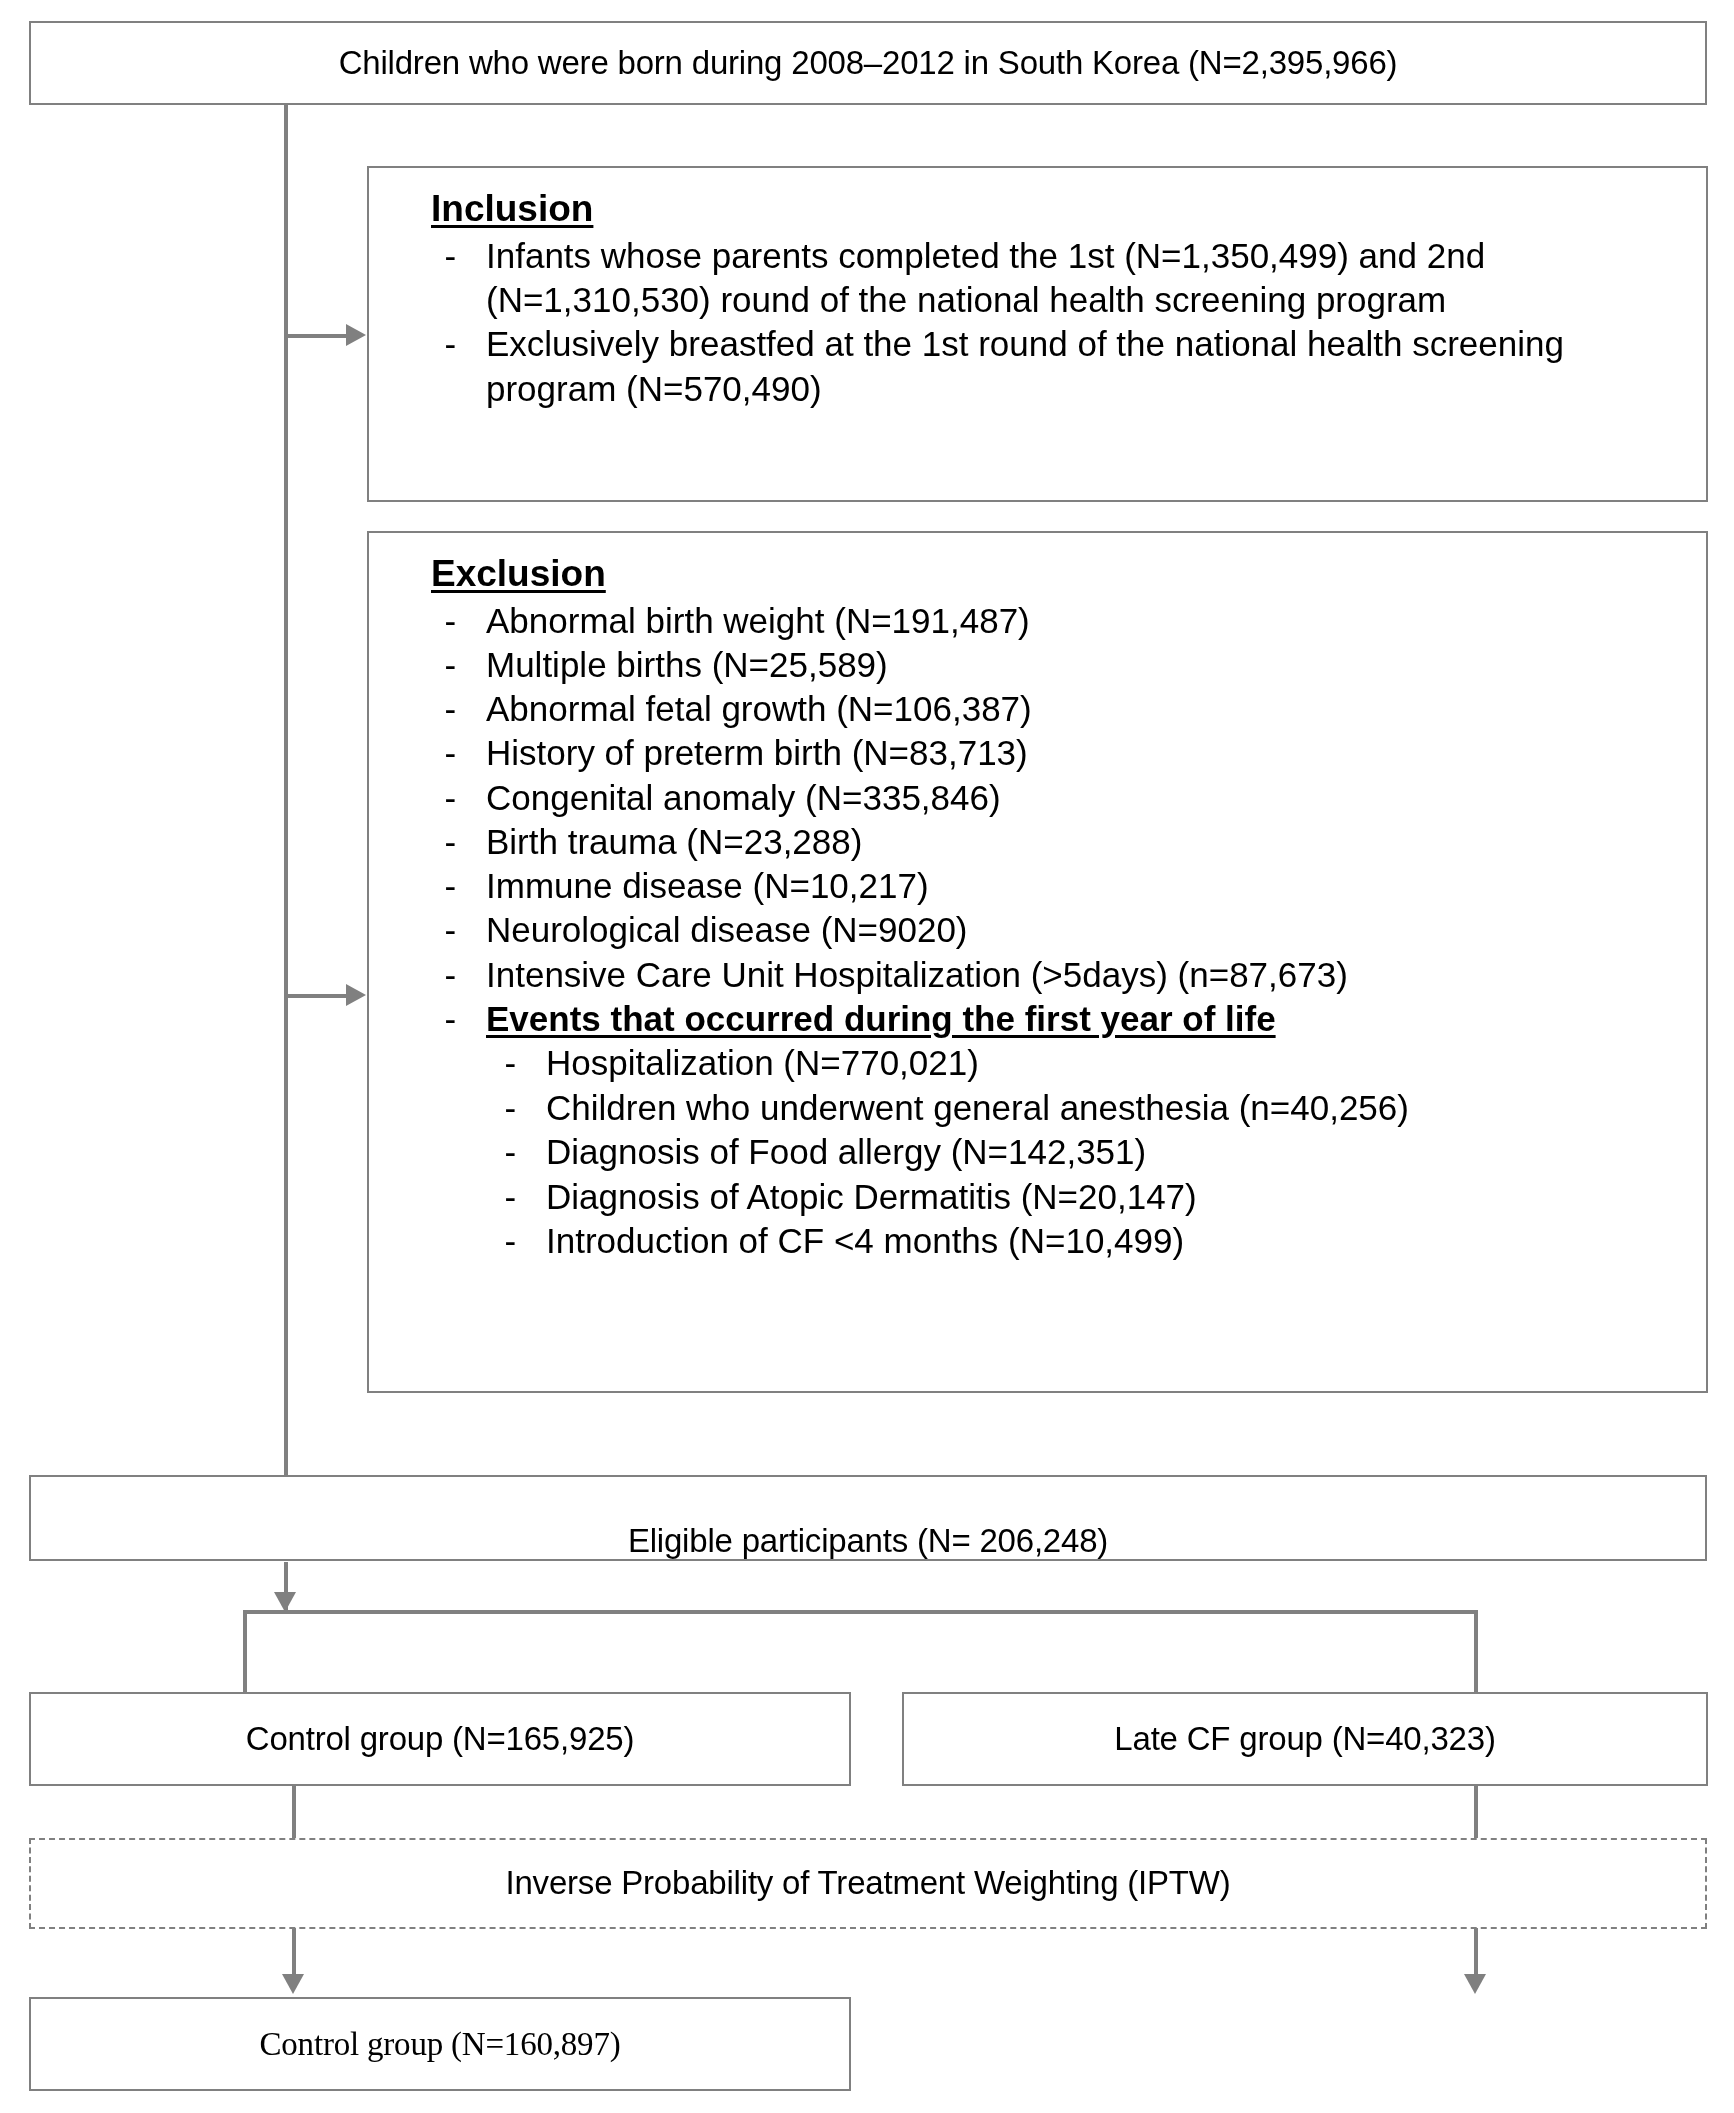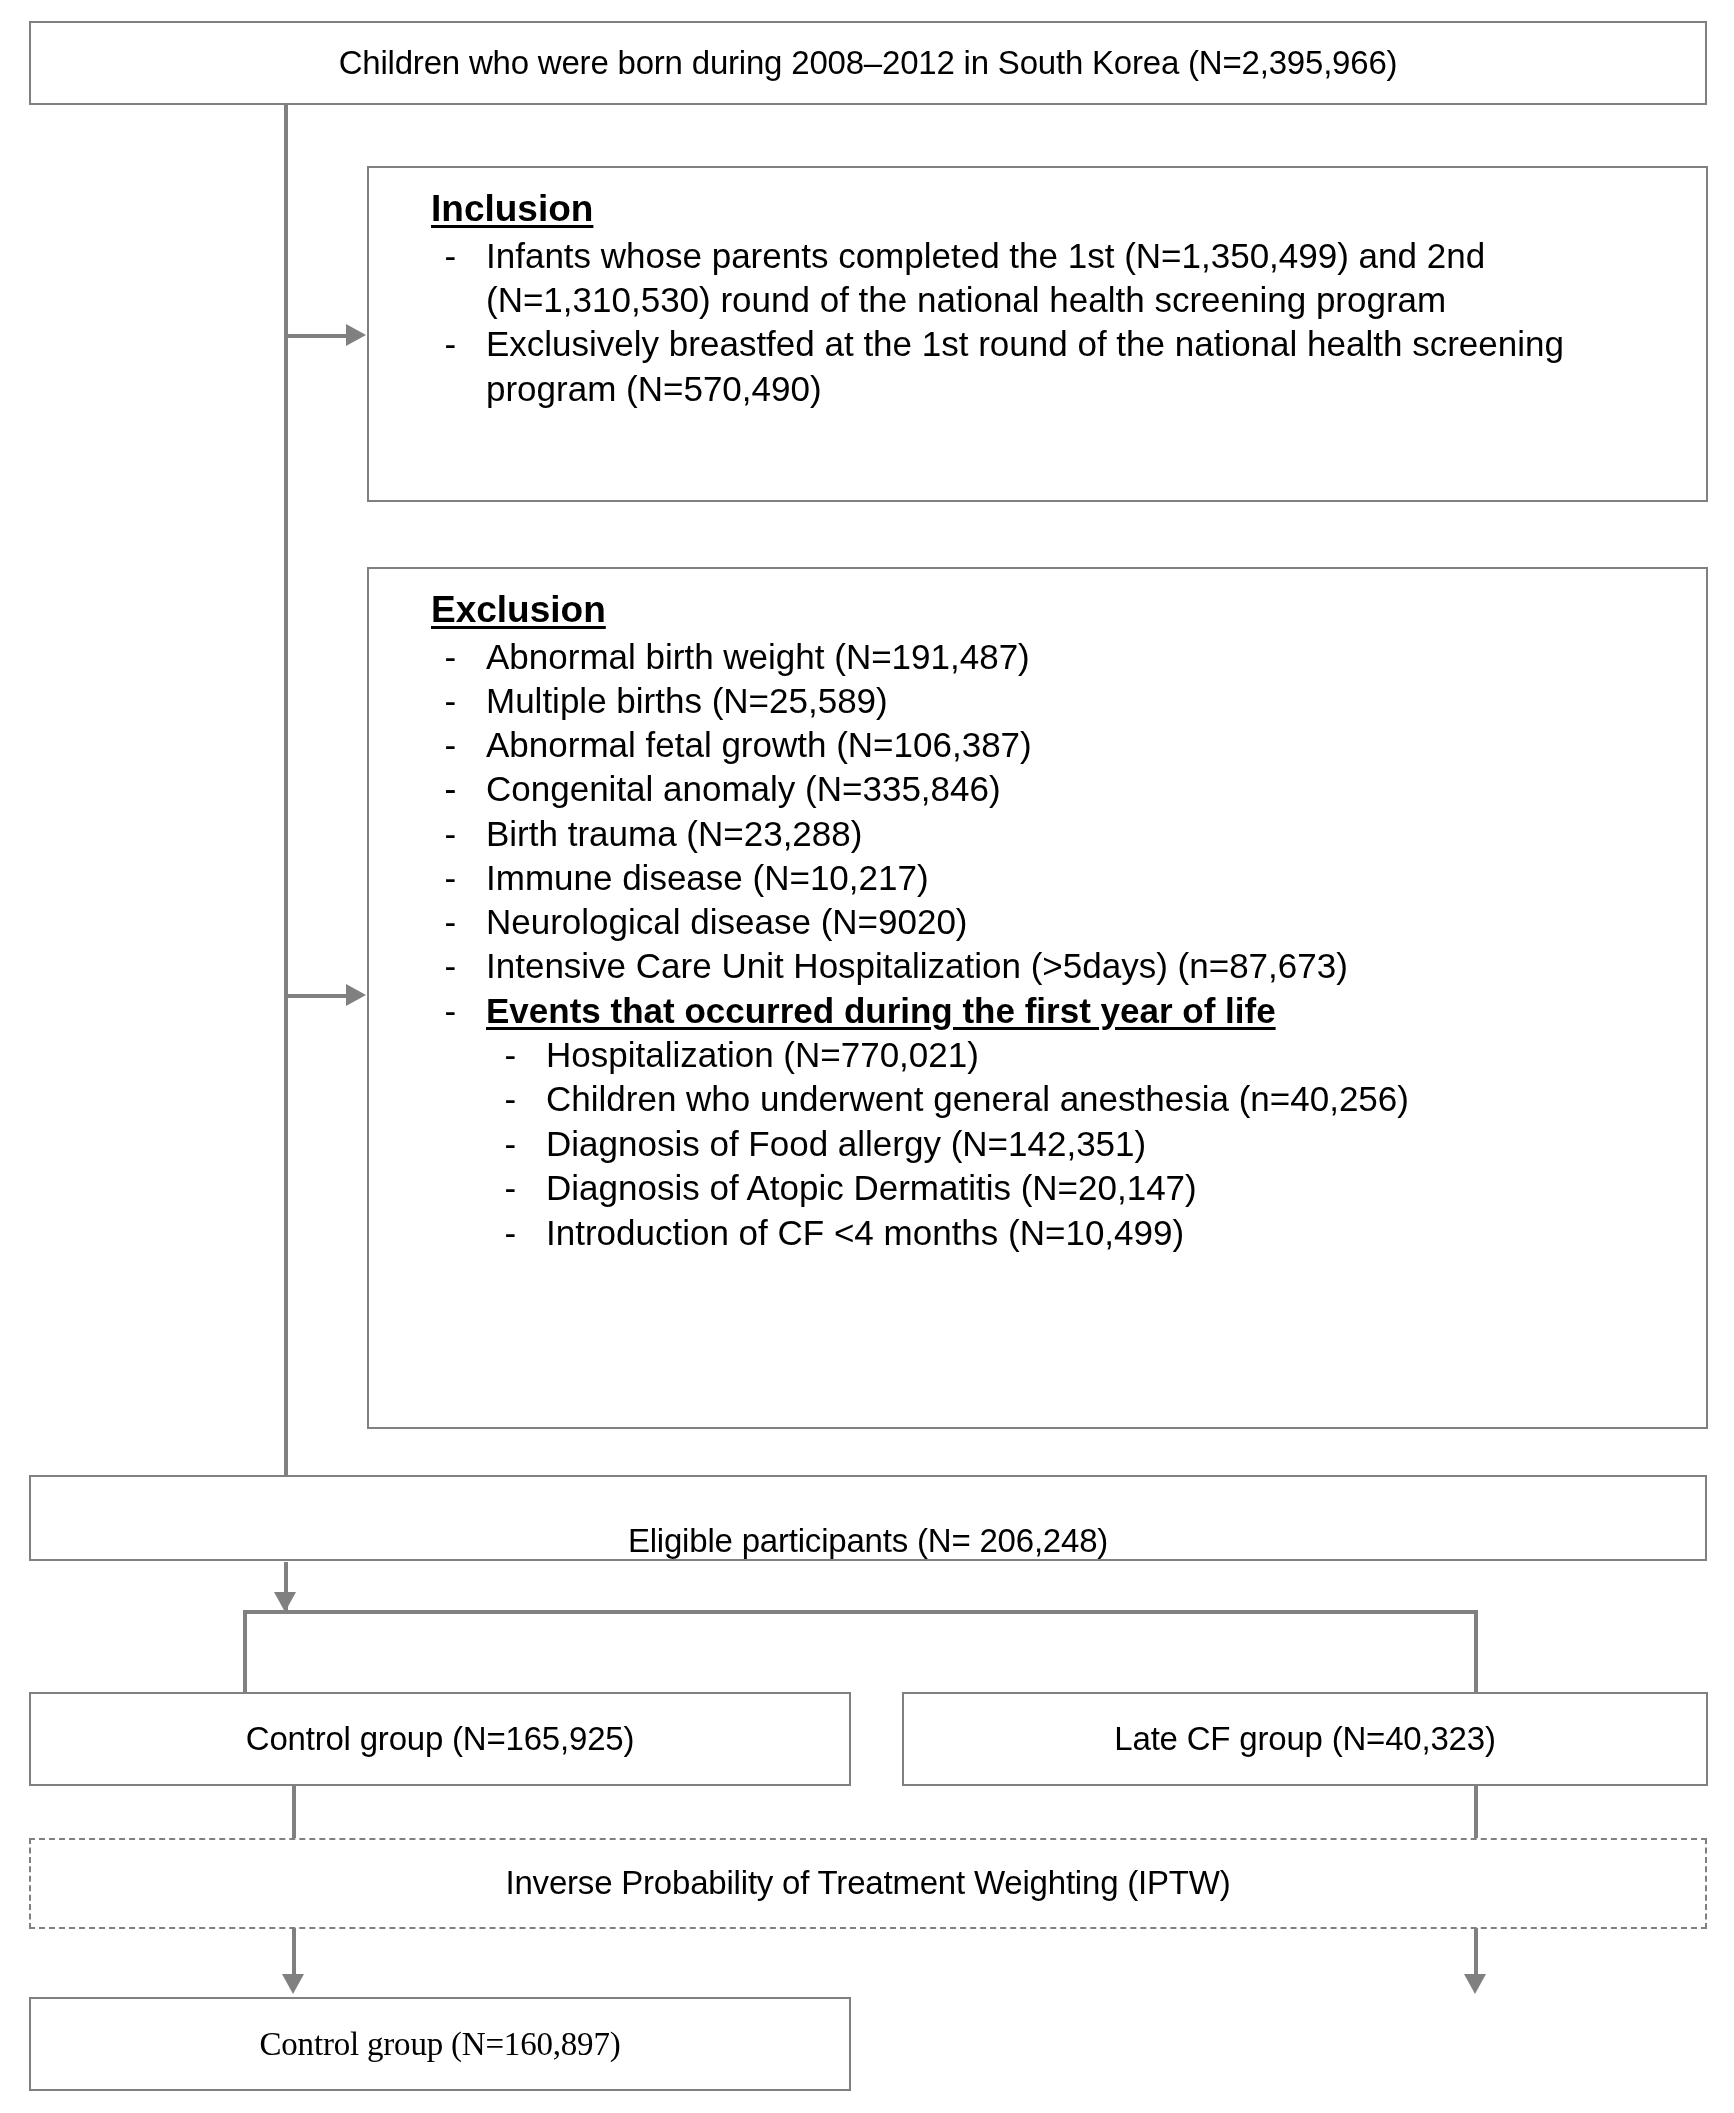--- a/index.html
+++ b/index.html
@@ -143,38 +143,39 @@
           <span>Infants whose parents completed the 1st (N=1,350,499)  and 2nd (N=1,310,530) round of the national health screening program</span>
         </li>
         <li>
           <span class="dash">-</span>
           <span>Exclusively breastfed at the 1st round of the national health screening program  (N=570,490)</span>
         </li>
       </ul>
     </div>
   </div>
 
-  <div class="box topleft" style="left:367px; top:567px; width:1341px; height:862px;">
+  <div class="box topleft" style="left:367px; top:531px; width:1341px; height:862px;">
     <div class="crit">
       <div class="crit-title">Exclusion</div>
       <ul class="items tight">
         <li>
           <span class="dash">-</span>
           <span>Abnormal birth weight (N=191,487)</span>
         </li>
         <li>
           <span class="dash">-</span>
           <span>Multiple births (N=25,589)</span>
         </li>
         <li>
           <span class="dash">-</span>
           <span>Abnormal fetal growth (N=106,387)</span>
         </li>
         <li>
           <span class="dash">-</span>
+          <span>History of preterm birth (N=83,713)</span>
         </li>
         <li>
           <span class="dash">-</span>
           <span>Congenital anomaly (N=335,846)</span>
         </li>
         <li>
           <span class="dash">-</span>
           <span>Birth trauma (N=23,288)</span>
         </li>
         <li>

